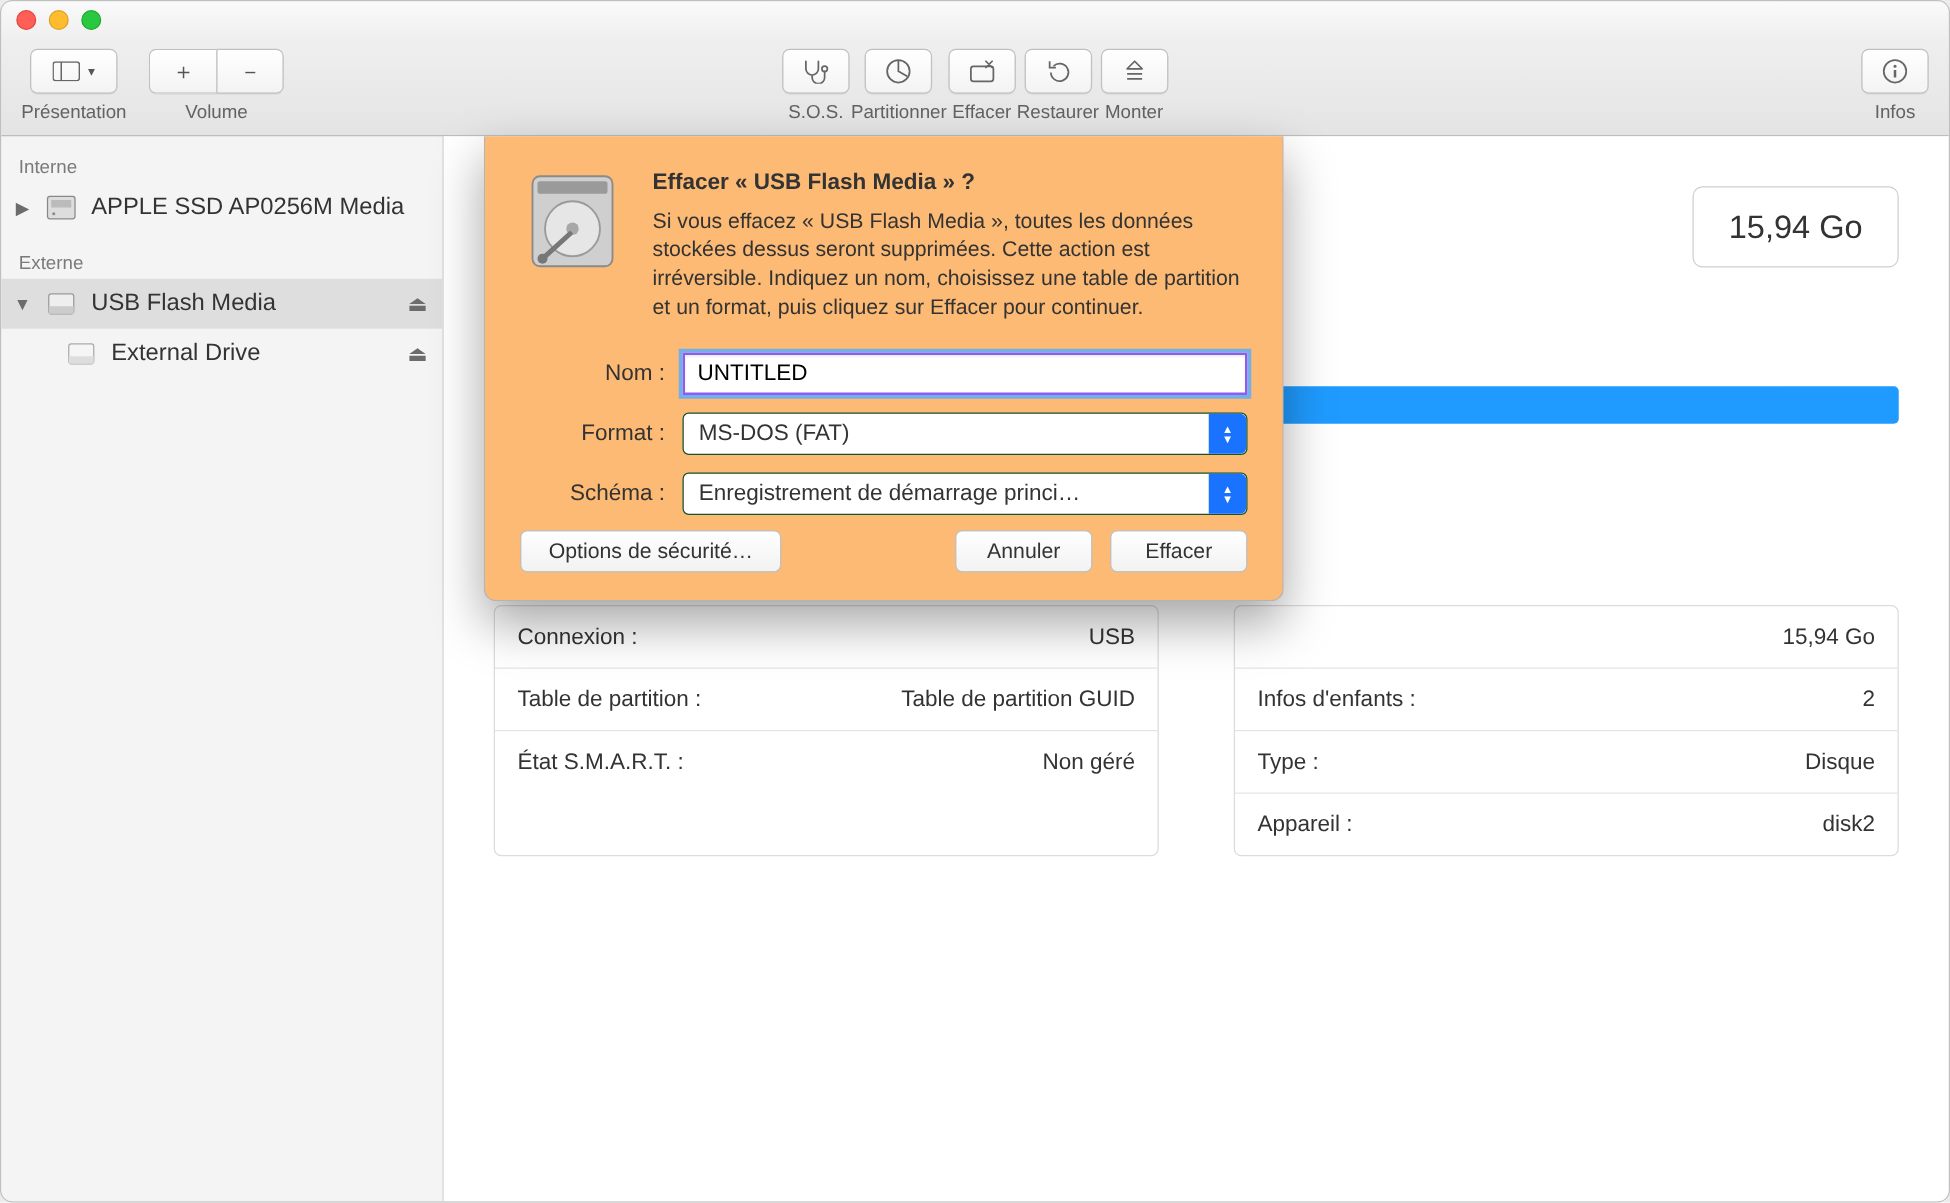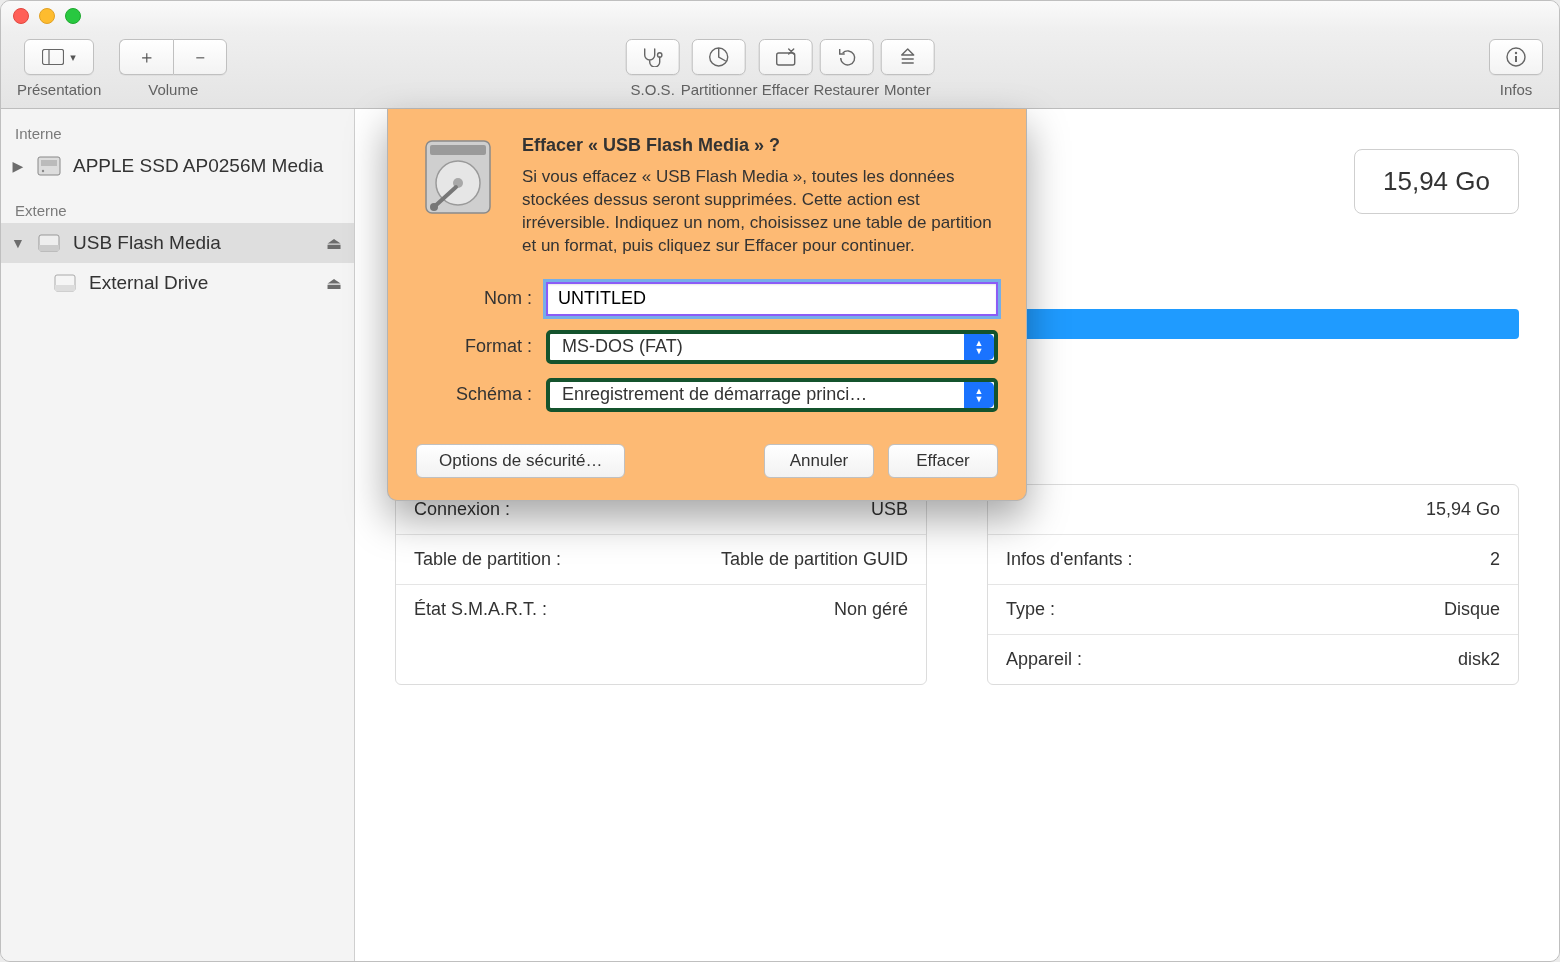--- a/index.html
+++ b/index.html
@@ -134,32 +134,32 @@
   .sheet-desc { font-size:17px; line-height:1.35; color:#333; }
   .form { margin:24px 0 10px 0; display:grid; grid-template-columns:130px 1fr; row-gap:14px; align-items:center;}
   .form label { text-align:right; padding-right:14px; font-size:18px;}
   .text-input {
     height:34px; border:2px solid #8b5cf6;
     background:#fff; padding:0 10px; font-size:18px;
     outline:3px solid #76aee8; outline-offset:0;
     box-shadow: inset 0 1px 2px rgba(0,0,0,0.1);
   }
   .select {
-    height:34px; background:#fff; border:4px solid #14532d; border-radius:5px;
+    height:34px; background:#fff; border:1px solid #14532d; border-radius:5px;
     display:flex; align-items:center; padding:0 8px 0 12px;
     font-size:18px; position:relative;
   }
   .select .caret {
     position:absolute; right:0; top:0; bottom:0; width:30px;
     background:#1a73ff; border-radius:0 5px 5px 0;
     display:flex; flex-direction:column; align-items:center; justify-content:center;
     color:#fff; font-size:9px; line-height:8px;
   }
   .sheet-buttons {
-    display:flex; gap:14px; align-items:center; margin-top:32px;
+    display:flex; gap:14px; align-items:center; margin-top:12px;
   }
   .btn {
     height:34px; padding:0 22px; border:1px solid #c0c0c0;
     background:linear-gradient(#ffffff,#f2f2f2);
     border-radius:6px; font-size:17px; color:#333;
     display:flex; align-items:center; justify-content:center;
   }
   .sheet-buttons .spacer { flex:1; }
 
   svg { display:block; }

